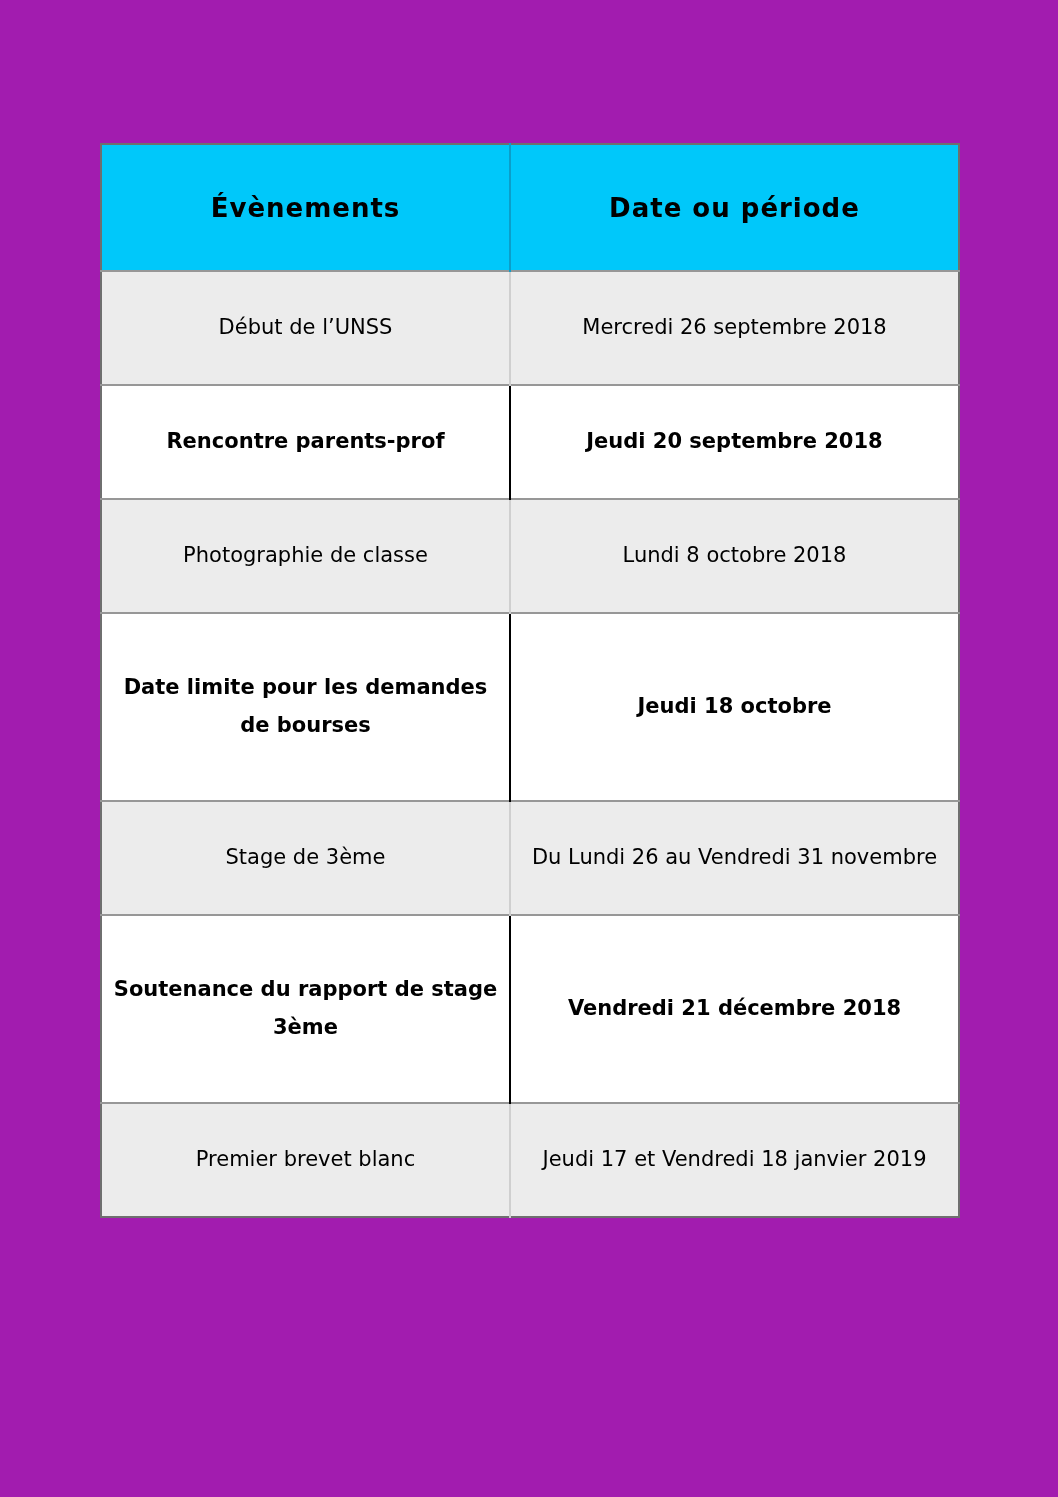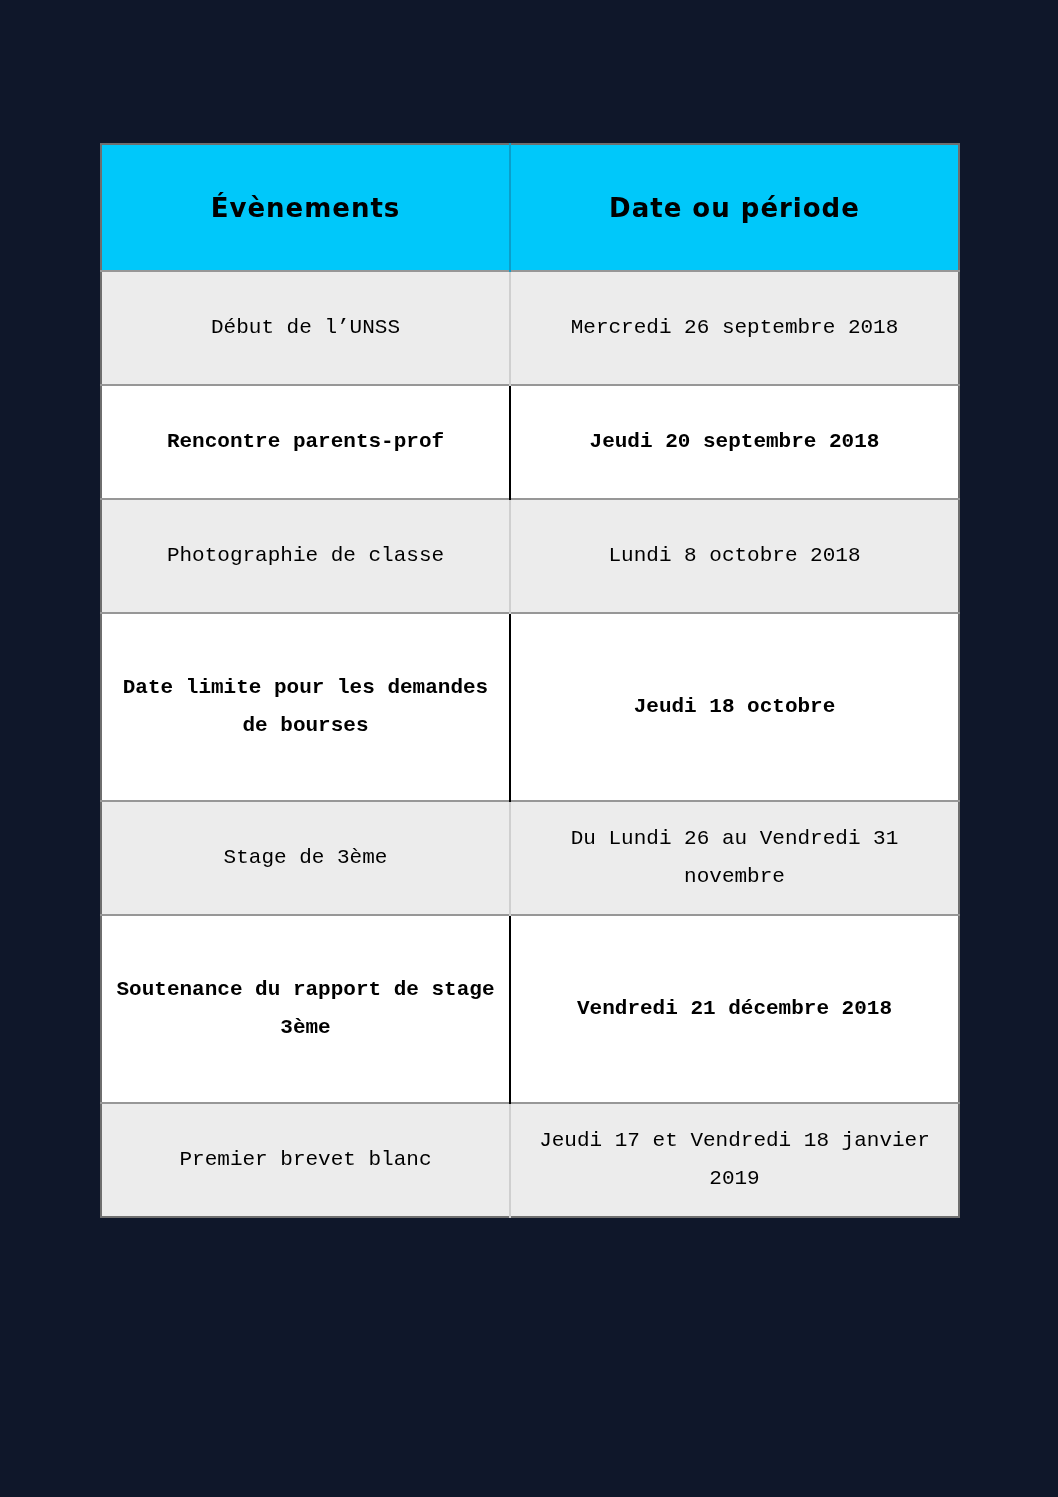--- a/index.html
+++ b/index.html
@@ -6,21 +6,21 @@
     margin: 0;
     padding: 0;
     background: #ffffff;
     font-family: "DejaVu Sans", "Liberation Sans", sans-serif;
     color: #000000;
   }
   .page {
     position: relative;
     width: 1058px;
     height: 1497px;
-    background: #0f172a;
+    background: #a21caf;
     overflow: hidden;
   }
   table.events {
     position: absolute;
     left: 100px;
     top: 143px;
     width: 858px;
     border-collapse: collapse;
     table-layout: fixed;
     border: 2px solid #6f6f6f;
@@ -45,21 +45,20 @@
   }
   thead th:first-child {
     border-right: 2px solid #0b9fc9;
   }
 
   tbody tr {
     height: 114px;
     border-top: 2px solid #979797;
     font-size: 21px;
     line-height: 1.8;
-    font-family: Liberation Mono, monospace;
   }
   tbody tr.tall { height: 188px; }
 
   tbody tr:nth-child(odd) {
     background: #ececec;
     font-weight: normal;
   }
   tbody tr:nth-child(odd) td:first-child {
     border-right: 2px solid #cfcfcf;
   }

